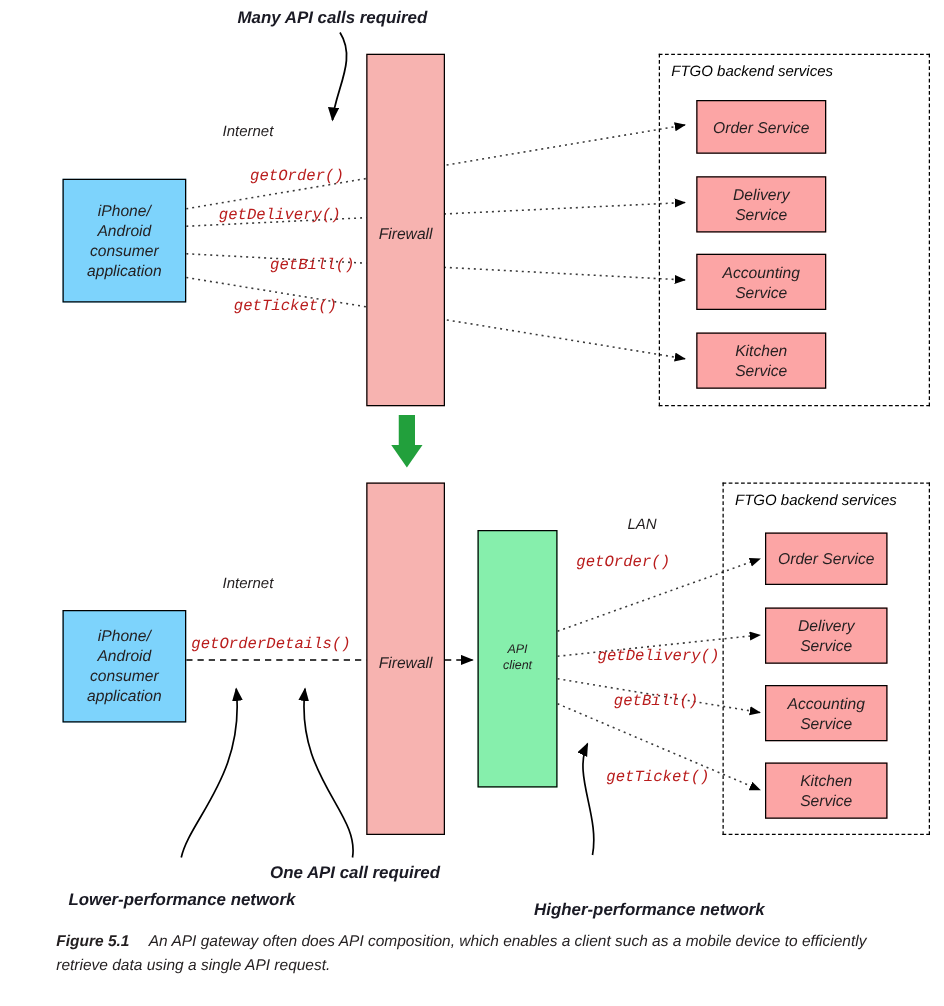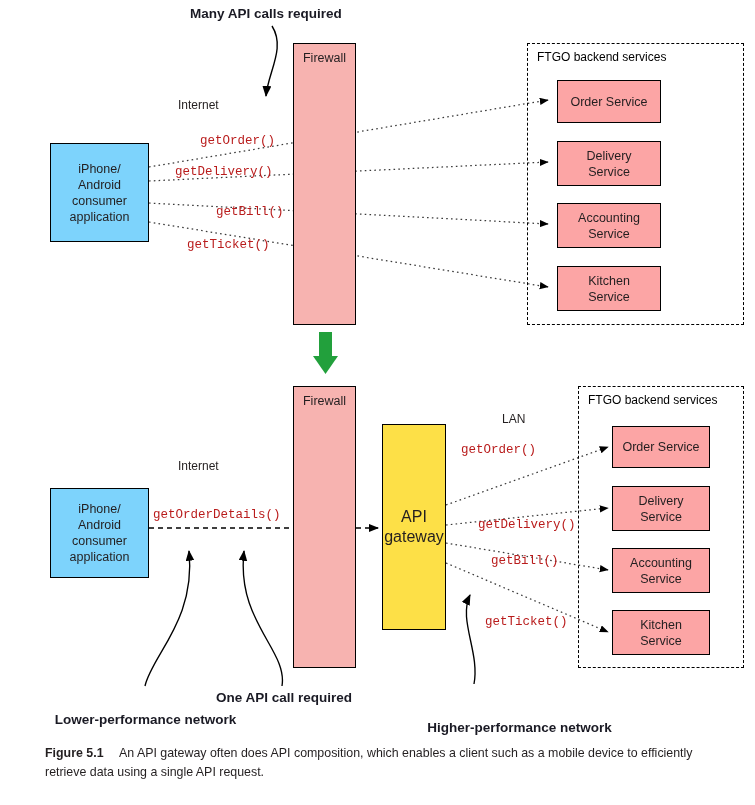--- a/index.html
+++ b/index.html
@@ -1,31 +1,31 @@
 <!DOCTYPE html>
 <html><head>
 <meta charset="utf-8">
 <style>
   html,body{margin:0;padding:0;background:#ffffff;}
   body{
     width:755px;height:805px;position:relative;overflow:hidden;
     font-family:"Liberation Sans", sans-serif;
     color:#231f20;
   }
-  #stage{position:absolute;left:0;top:0;width:755px;height:625px;}
+  #stage{position:absolute;left:0;top:0;width:755px;height:625px;font-style:italic;}
   svg#wires{position:absolute;left:0;top:0;width:755px;height:805px;pointer-events:none;}
 
   .box{position:absolute;border:1.5px solid #000;box-sizing:border-box;
        display:flex;align-items:center;justify-content:center;text-align:center;
        line-height:1.28;}
   .box span{display:block;}
 
   .client{background:#7dd3fc;font-size:12.5px;}
-  .firewall{background:#f7b3b0;font-size:12.5px;align-items:flex-start;padding-top:6px;}
-  .gateway{background:#fde047;font-size:16px;}
+  .firewall{background:#f7b3b0;font-size:12.5px;align-items:center;padding-top:6px;}
+  .gateway{background:#86efac;font-size:10px;}
   .svc{background:#fca5a5;font-size:12.5px;}
 
   .groupbox{position:absolute;border:1.5px dashed #000;box-sizing:border-box;background:transparent;}
   .grouplabel{position:absolute;font-size:12px;color:#000000;white-space:nowrap;}
 
   .netlabel{position:absolute;font-size:12px;color:#231f20;white-space:nowrap;}
 
   .call{position:absolute;font-family:"Liberation Mono", monospace;
         font-size:12.5px;color:#b91c1c;white-space:nowrap;letter-spacing:0px;}
 
@@ -143,21 +143,21 @@
 
   <div class="call" style="left:153px;top:508px;">getOrderDetails()</div>
 
   <div class="box firewall" style="left:293px;top:386px;width:63px;height:282px;">
     <span>Firewall</span>
   </div>
 
   <div class="box gateway" style="left:382px;top:424px;width:64px;height:206px;">
     <div>
       <span>API</span>
-      <span>gateway</span>
+      <span>client</span>
     </div>
   </div>
 
   <div class="call" style="left:461px;top:443px;">getOrder()</div>
   <div class="call" style="left:478px;top:518px;">getDelivery()</div>
   <div class="call" style="left:491px;top:554px;">getBill()</div>
   <div class="call" style="left:485px;top:615px;">getTicket()</div>
 
   <div class="groupbox" style="left:578px;top:386px;width:166px;height:282px;"></div>
   <div class="grouplabel" style="left:588px;top:393px;">FTGO backend services</div>

